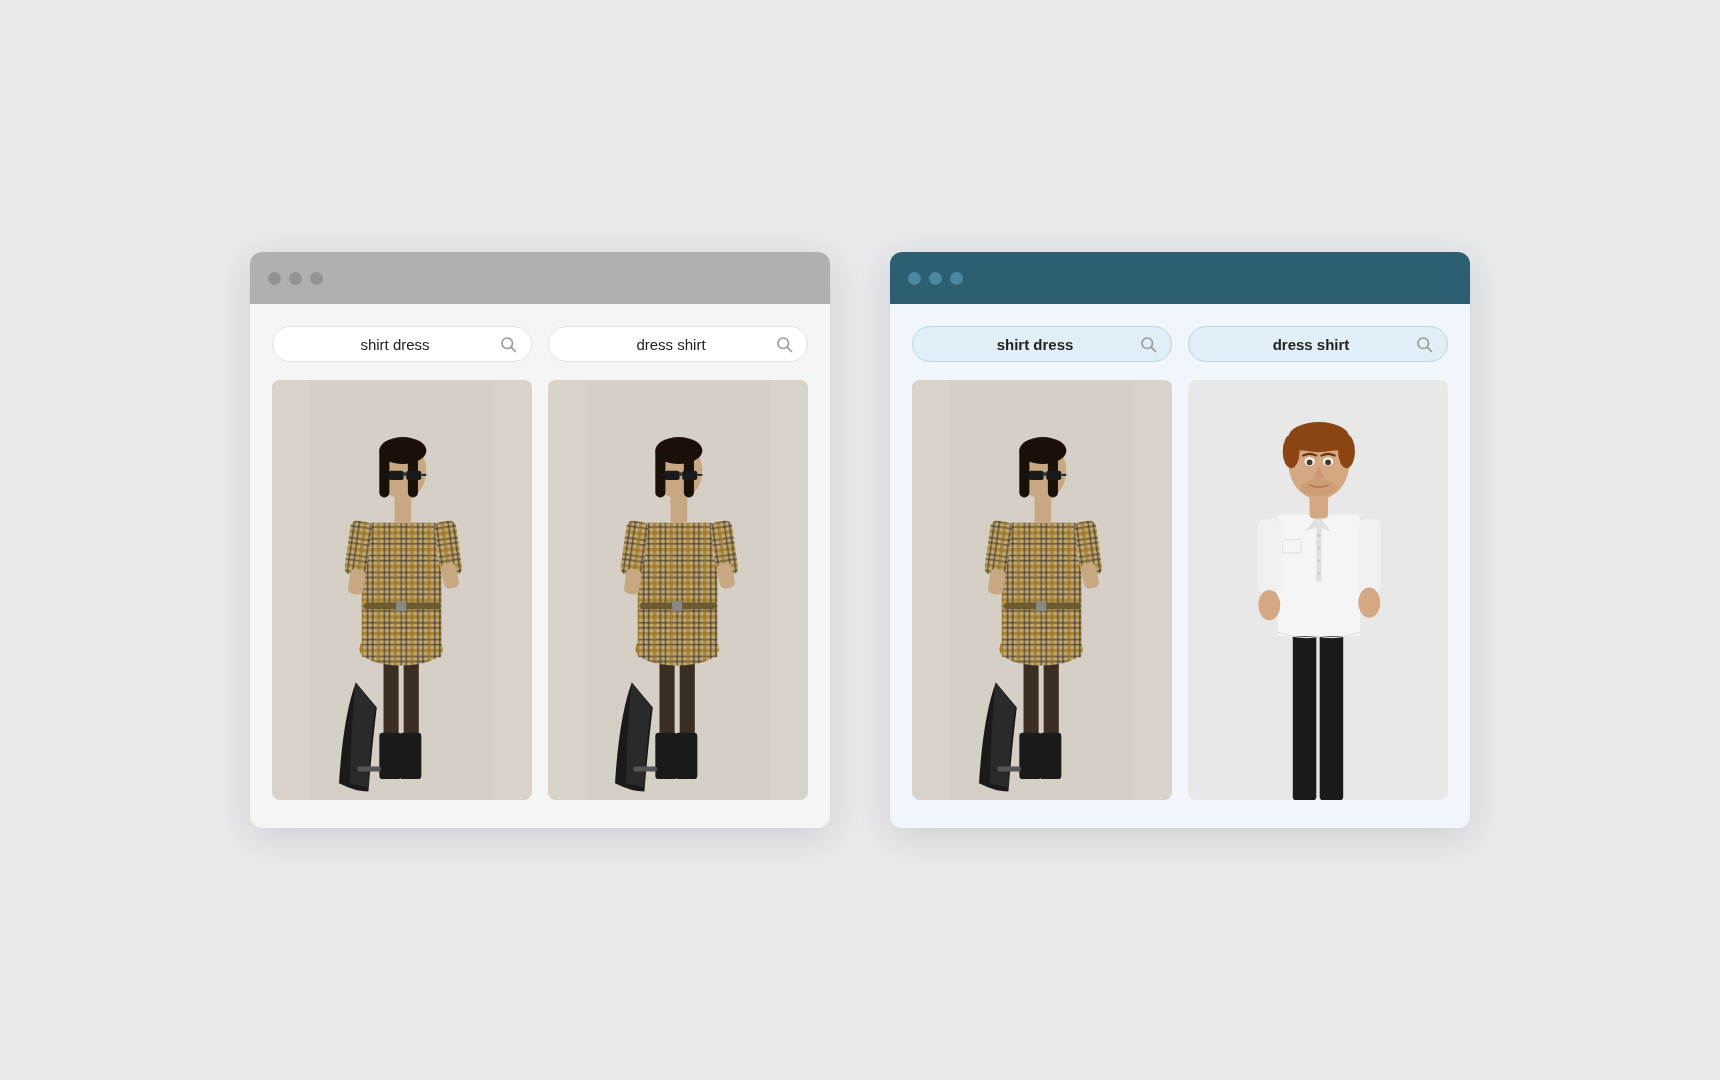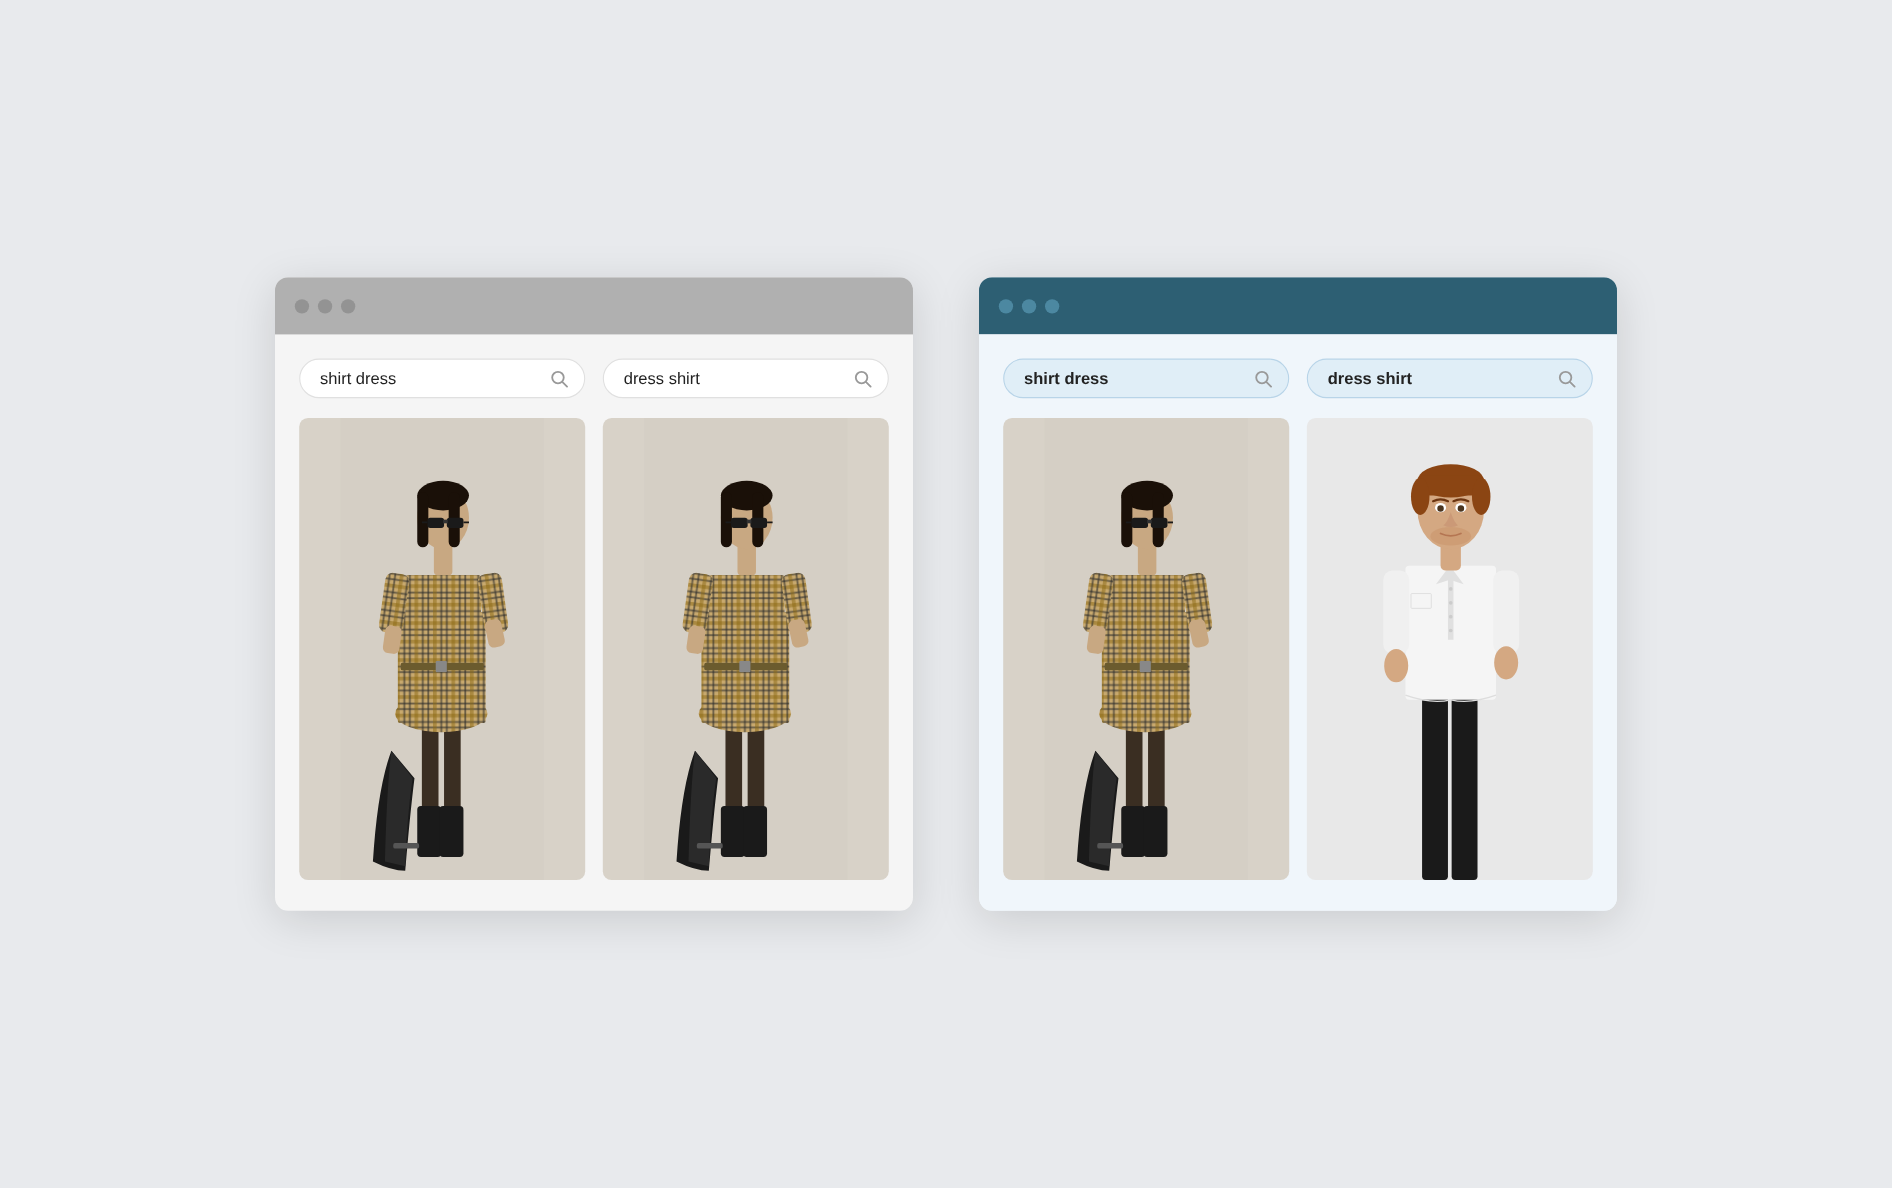--- a/index.html
+++ b/index.html
@@ -74,20 +74,21 @@
     }
 
     .search-box {
       display: flex;
       align-items: center;
       background: #fff;
       border-radius: 24px;
       padding: 8px 14px 8px 18px;
       flex: 1;
       border: 1px solid #e0e0e0;
+      text-align: center;
     }
 
     .search-box.highlighted {
       background: #e0eef7;
       border: 1px solid #b8d4e8;
     }
 
     .search-text {
       flex: 1;
       font-size: 15px;

